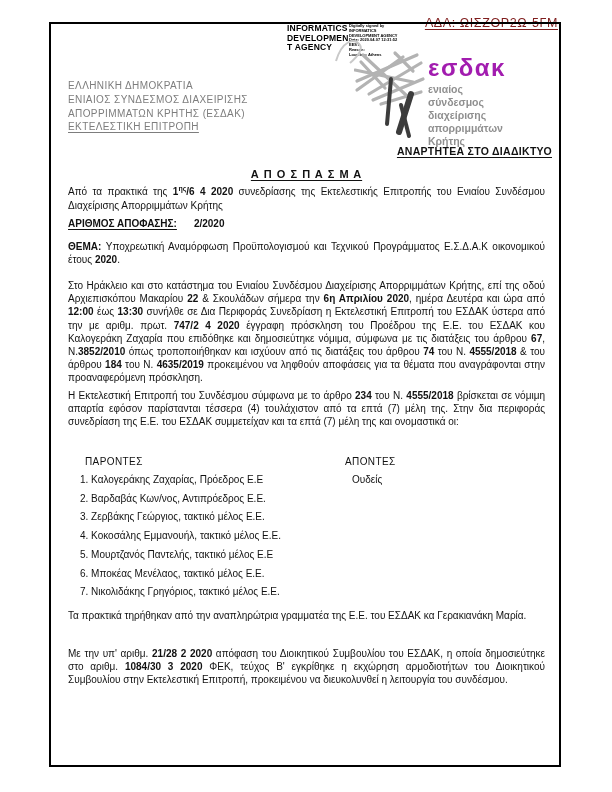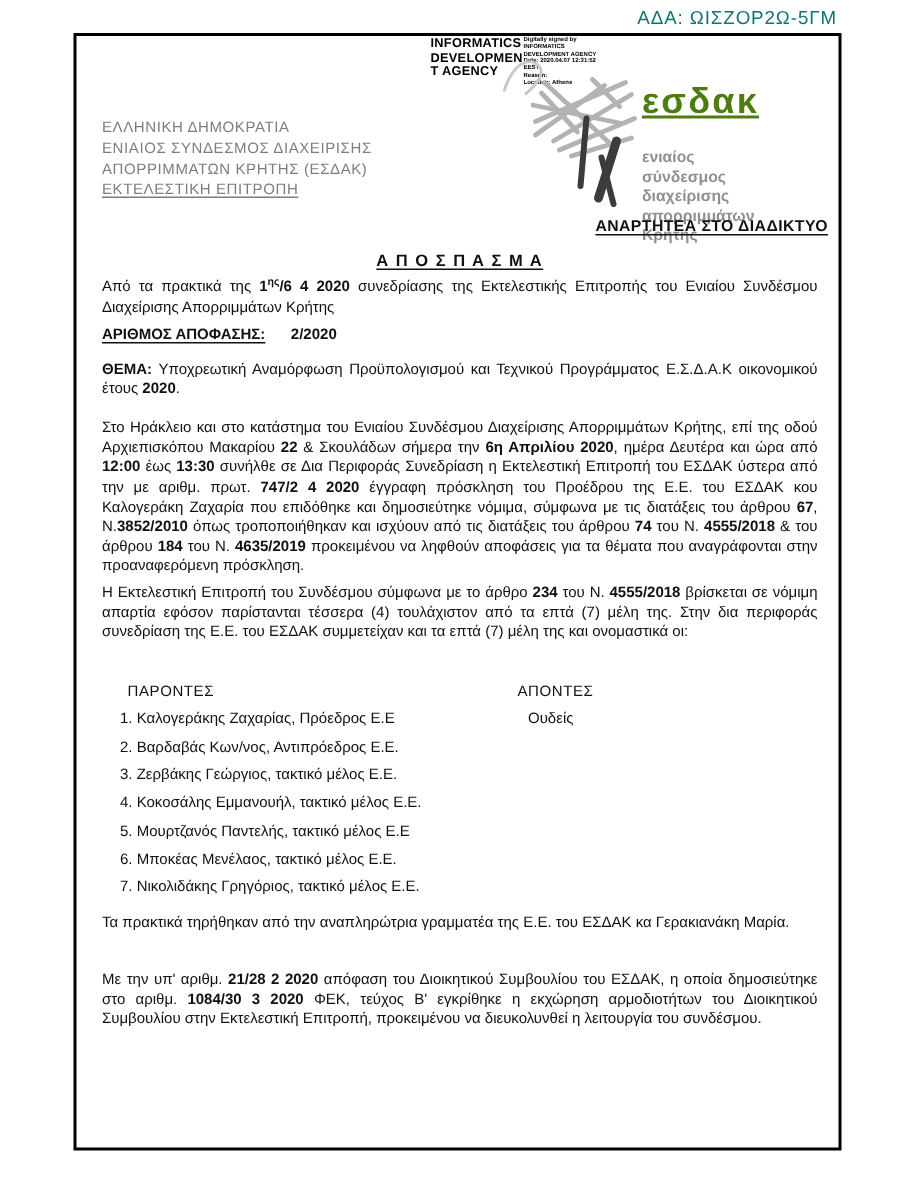--- a/index.html
+++ b/index.html
@@ -2,24 +2,24 @@
 <html><head>
 <meta charset="utf-8">
 <style>
   html,body{margin:0;padding:0;background:#fff;overflow:hidden;}
   body{
     width:612px;height:792px;position:relative;
     font-family:"Liberation Sans","DejaVu Sans",sans-serif;
     color:#111;
   }
   .ada{
-    position:absolute;top:5px;right:54px;
+    position:absolute;top:16px;right:54px;
     font-size:12.5px;letter-spacing:.6px;
-    text-underline-offset:2px;
-    color:#0f766e;
+    text-decoration:underline;text-underline-offset:2px;
+    color:#7f1d1d;
   }
   .frame{
     position:absolute;left:49px;top:22px;width:512px;height:745px;
     border:2px solid #000;box-sizing:border-box;
   }
   .stamp{position:absolute;left:287px;top:24px;display:flex;gap:5px;}
   .stamp-big{
     font-size:8.5px;font-weight:bold;line-height:9.5px;
     letter-spacing:.2px;width:57px;color:#000;
   }
@@ -30,25 +30,25 @@
   .org{
     position:absolute;left:68px;top:79px;
     font-size:10px;line-height:13.8px;letter-spacing:.4px;
     color:#7d7d7d;
   }
   .org .committee{text-decoration:underline;text-underline-offset:2px;}
   .logo{position:absolute;left:354px;top:48px;display:flex;}
   .logo-art{width:72px;height:94px;}
   .logo-textcol{margin-left:2px;margin-top:8px;}
   .logo-name{
-    font-size:24px;font-weight:bold;color:#4d7c0f;
-    letter-spacing:1.5px;line-height:24px;text-decoration:underline;
+    font-size:24px;font-weight:bold;color:#a21caf;
+    letter-spacing:1.5px;line-height:24px;
   }
   .logo-tag{
-    margin-top:19px;font-size:10.5px;font-weight:bold;
+    margin-top:3px;font-size:10.5px;font-weight:bold;
     color:#8f8f8f;line-height:13px;
   }
   .notice{
     position:absolute;top:145px;right:60px;
     font-size:10.5px;font-weight:bold;letter-spacing:.3px;
     text-decoration:underline;text-underline-offset:2px;
   }
   .doc-title{
     position:absolute;left:68px;width:477px;top:168px;
     text-align:center;font-size:11px;font-weight:bold;

